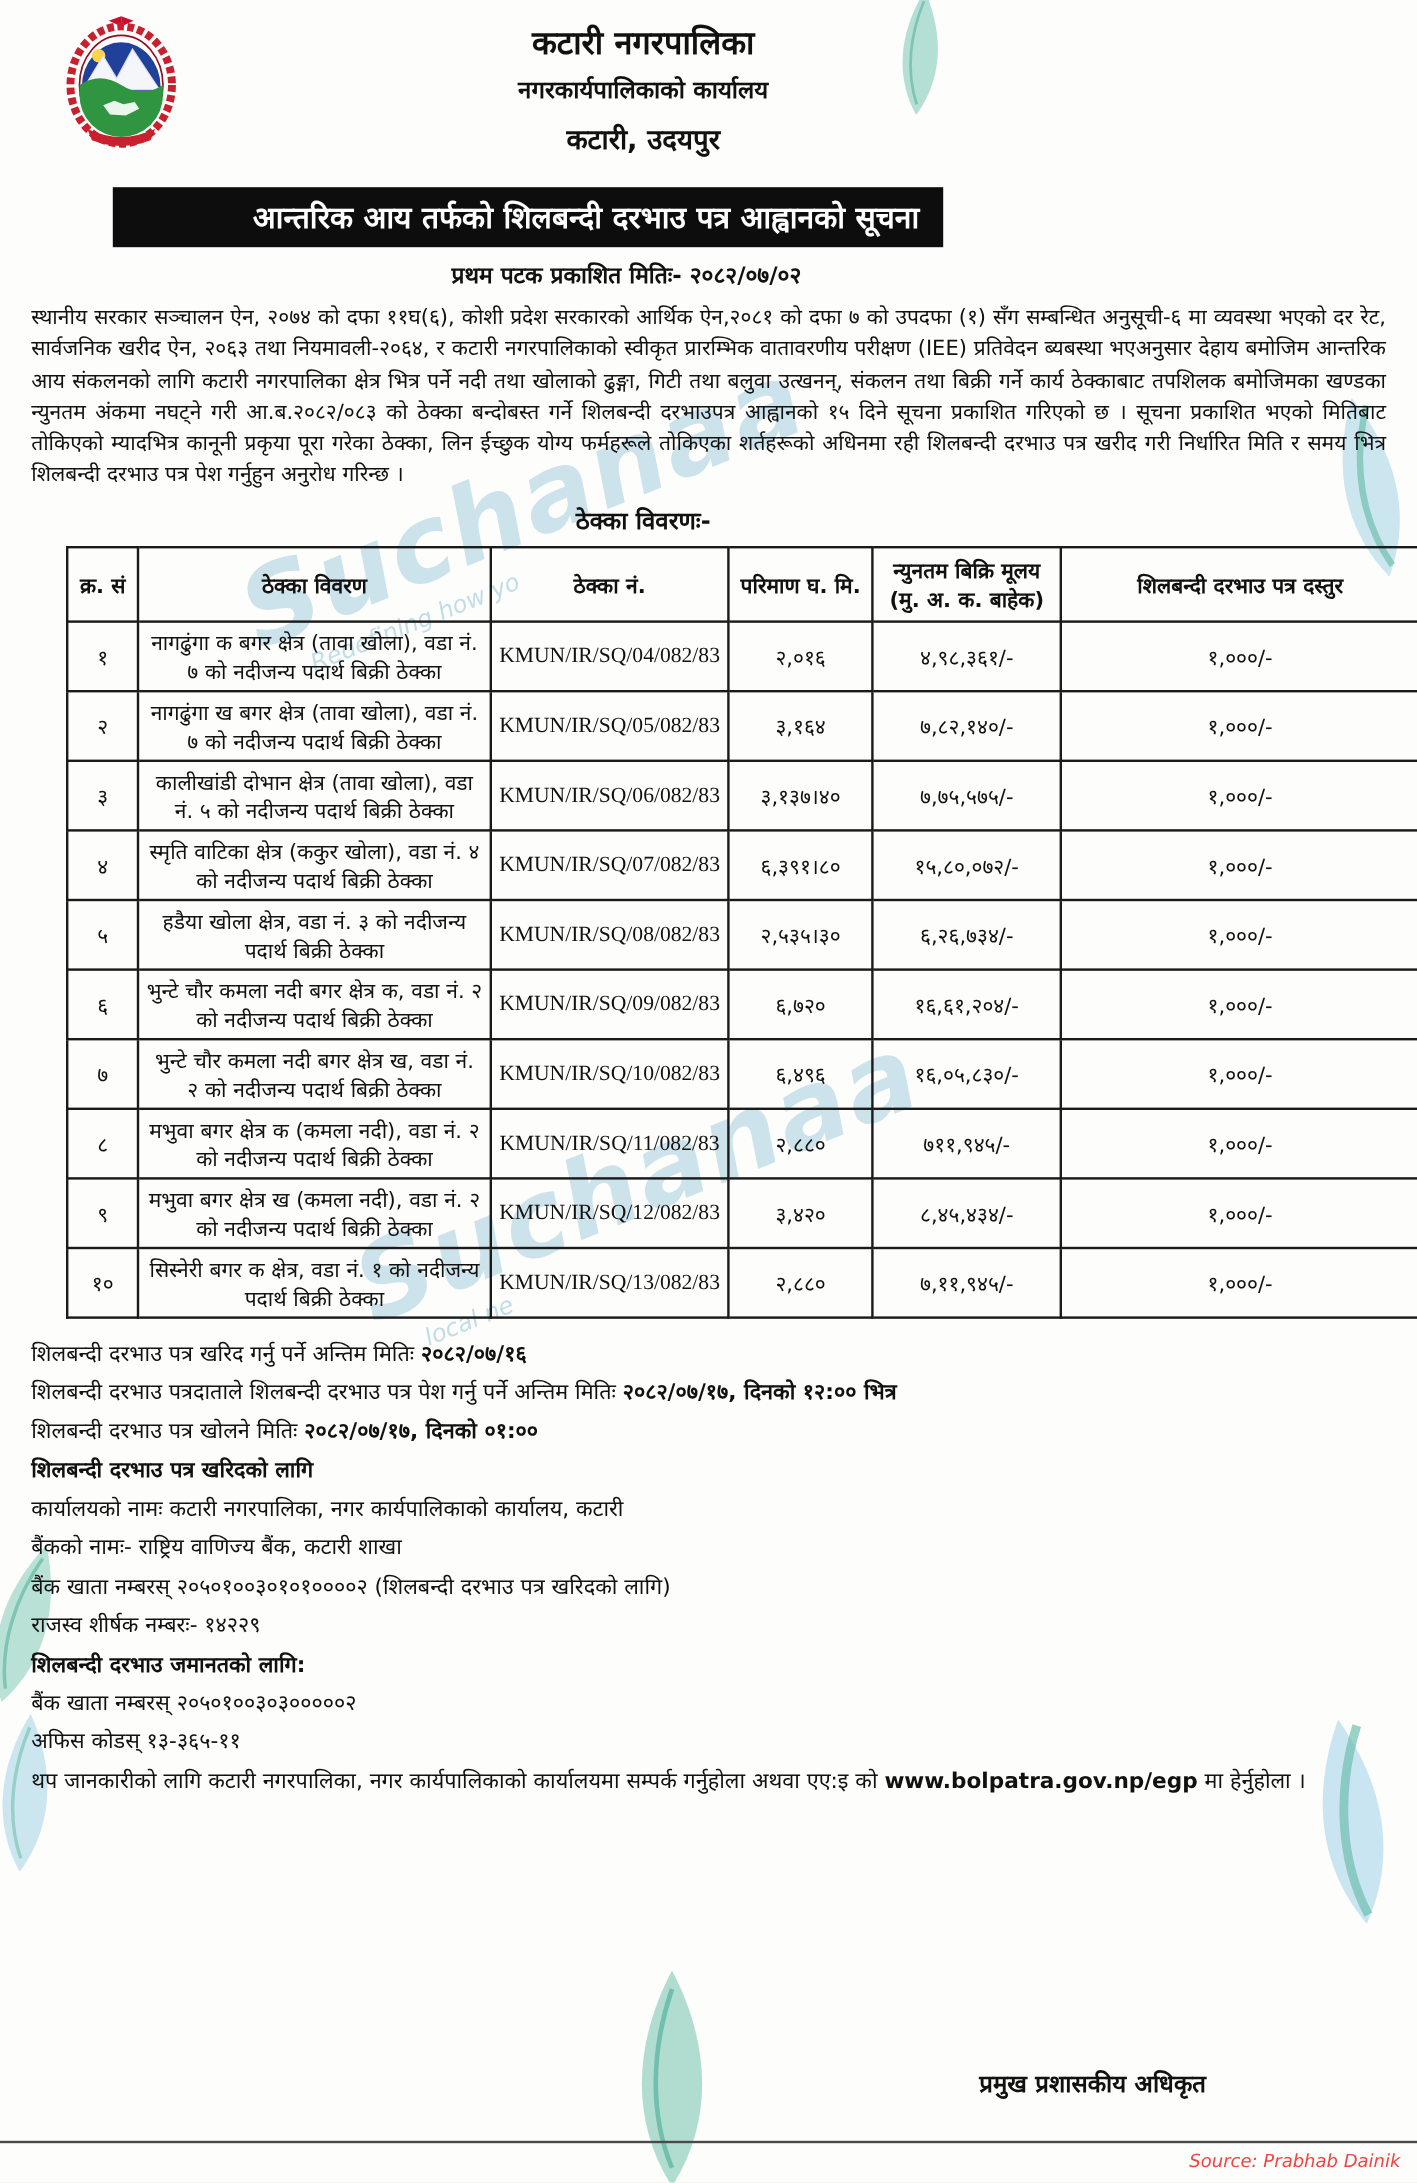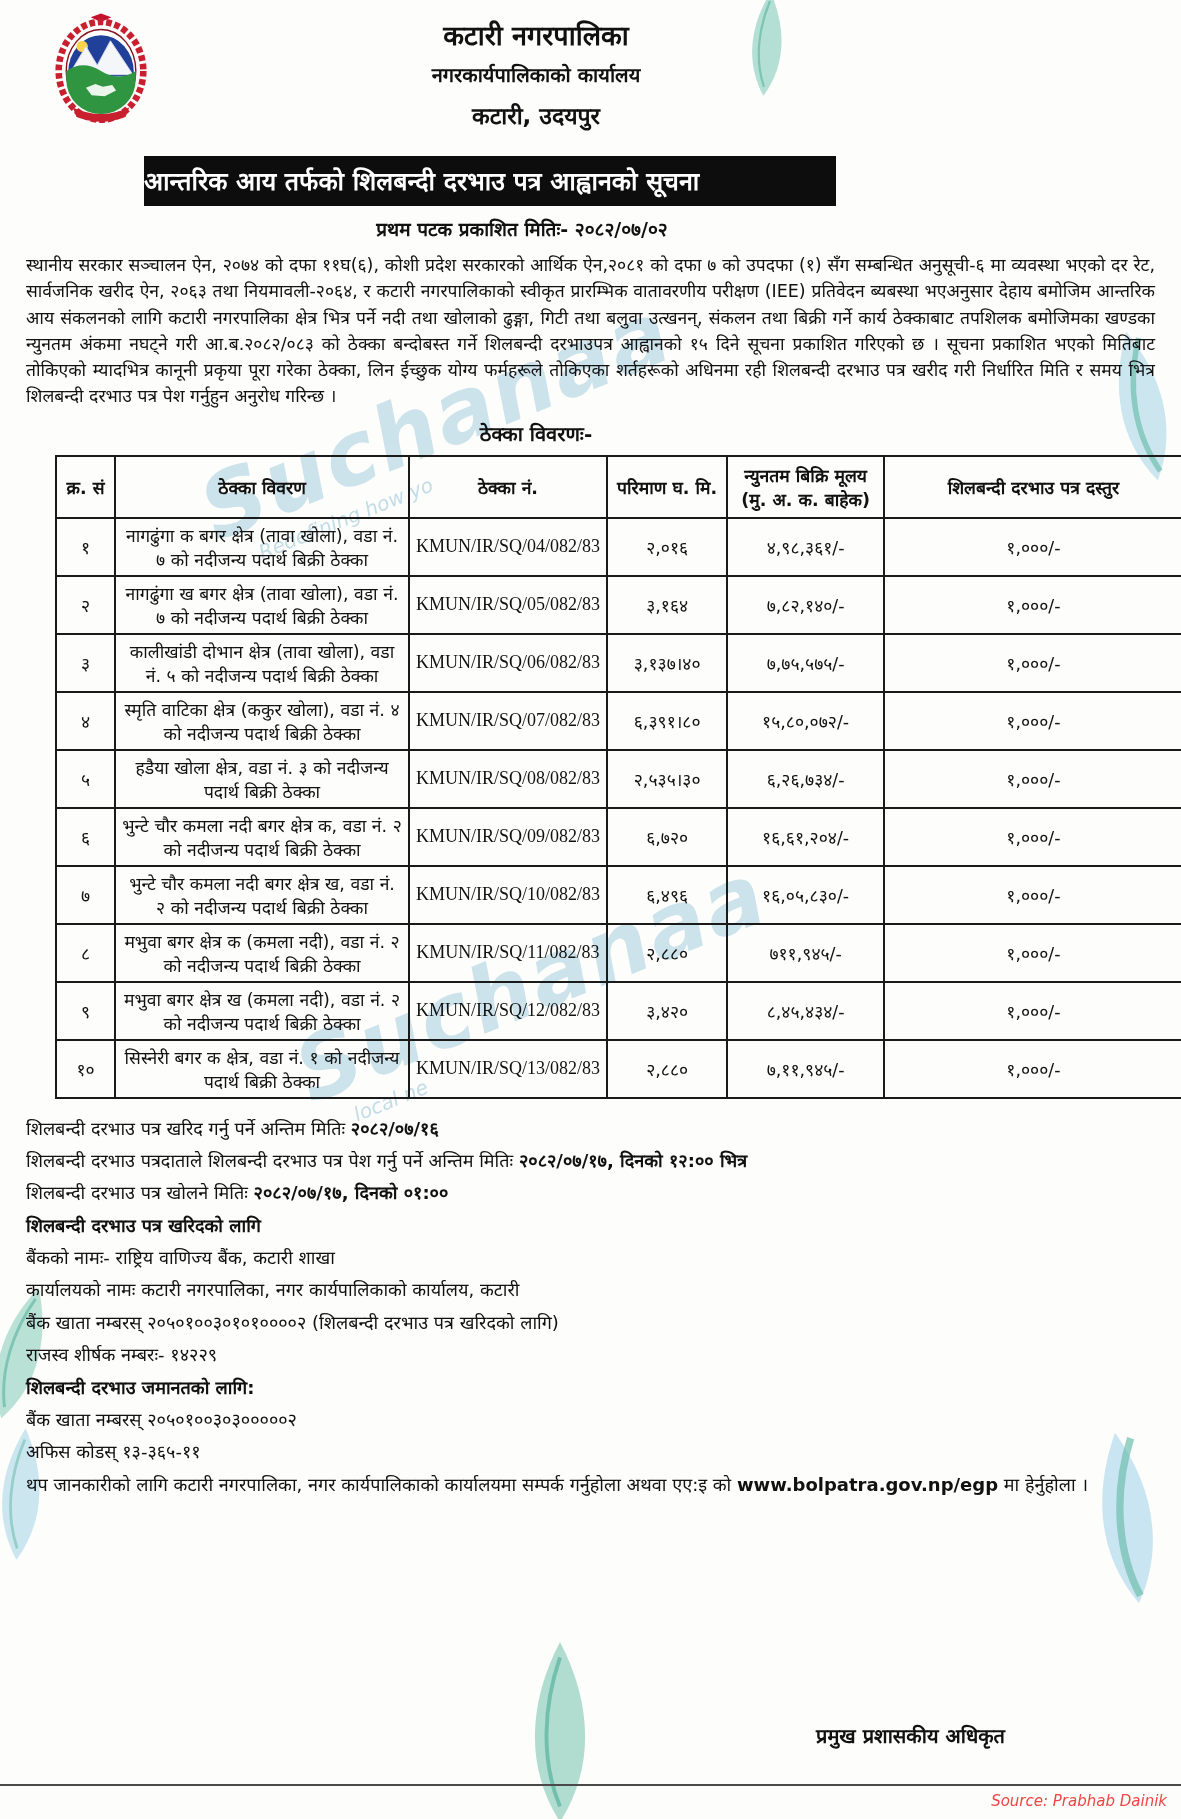--- a/index.html
+++ b/index.html
@@ -15,22 +15,22 @@
   .header { position:relative; min-height:134px; }
   .logo { position:absolute; left:28px; top:2px; width:94px; height:114px; }
   .logo svg { width:100%; height:100%; }
   .header-text { width:1020px; text-align:center; padding-top:6px; }
   .h1 { font-size:27px; font-weight:700; }
   .h2 { font-size:20px; font-weight:700; margin-top:8px; }
   .h3 { font-size:23px; font-weight:700; margin-top:11px; }
 
   
   .banner {
-    width:692px; margin:12px 0 0 118px; background:#0d0d0d; color:#ffffff;
-    font-size:25px; font-weight:700; text-align:left; padding:7px 0 9px;
+    width:692px; margin:12px 0 0 68px; background:#0d0d0d; color:#ffffff;
+    font-size:25px; font-weight:700; text-align:right; padding:7px 20px 9px;
   }
   .pubdate { width:692px; margin-left:150px; text-align:center; font-size:19px; font-weight:700; margin-top:10px; }
 
   
   .body-par { font-size:17.5px; line-height:1.5; text-align:justify; margin:10px 0 0; }
 
   
   .table-title { width:1020px; text-align:center; font-size:20px; font-weight:700; margin-top:10px; }
   table.contract-table { width:100%; border-collapse:collapse; margin-top:8px; background:transparent;margin-left:29px; }
   .contract-table th, .contract-table td {
@@ -227,22 +227,22 @@
             <td class="c5">१,०००/-</td>
           </tr>
         </tbody>
     </table>
 
     <div class="footer">
         <div class="footer-line"><span>शिलबन्दी दरभाउ पत्र खरिद गर्नु पर्ने अन्तिम मितिः </span><span class="b">२०८२/०७/१६</span></div>
         <div class="footer-line"><span>शिलबन्दी दरभाउ पत्रदाताले शिलबन्दी दरभाउ पत्र पेश गर्नु पर्ने अन्तिम मितिः </span><span class="b">२०८२/०७/१७, दिनको १२:०० भित्र</span></div>
         <div class="footer-line"><span>शिलबन्दी दरभाउ पत्र खोलने मितिः </span><span class="b">२०८२/०७/१७, दिनको ०१:००</span></div>
         <div class="footer-line"><span class="b">शिलबन्दी दरभाउ पत्र खरिदको लागि</span></div>
+        <div class="footer-line"><span>कार्यालयको नामः कटारी नगरपालिका, नगर कार्यपालिकाको कार्यालय, कटारी</span></div>
         <div class="footer-line"><span>बैंकको नामः- राष्ट्रिय वाणिज्य बैंक, कटारी शाखा</span></div>
-        <div class="footer-line"><span>कार्यालयको नामः कटारी नगरपालिका, नगर कार्यपालिकाको कार्यालय, कटारी</span></div>
         <div class="footer-line"><span>बैंक खाता नम्बरस् २०५०१००३०१०१००००२ (शिलबन्दी दरभाउ पत्र खरिदको लागि)</span></div>
         <div class="footer-line"><span>राजस्व शीर्षक नम्बरः- १४२२९</span></div>
         <div class="footer-line"><span class="b">शिलबन्दी दरभाउ जमानतको लागि:</span></div>
         <div class="footer-line"><span>बैंक खाता नम्बरस् २०५०१००३०३०००००२</span></div>
         <div class="footer-line"><span>अफिस कोडस् १३-३६५-११</span></div>
         <div class="footer-line"><span>थप जानकारीको लागि कटारी नगरपालिका, नगर कार्यपालिकाको कार्यालयमा सम्पर्क गर्नुहोला अथवा एए:इ को </span><span class="b">www.bolpatra.gov.np/egp</span><span> मा हेर्नुहोला ।</span></div>
       </div>
 
   </div>
 

